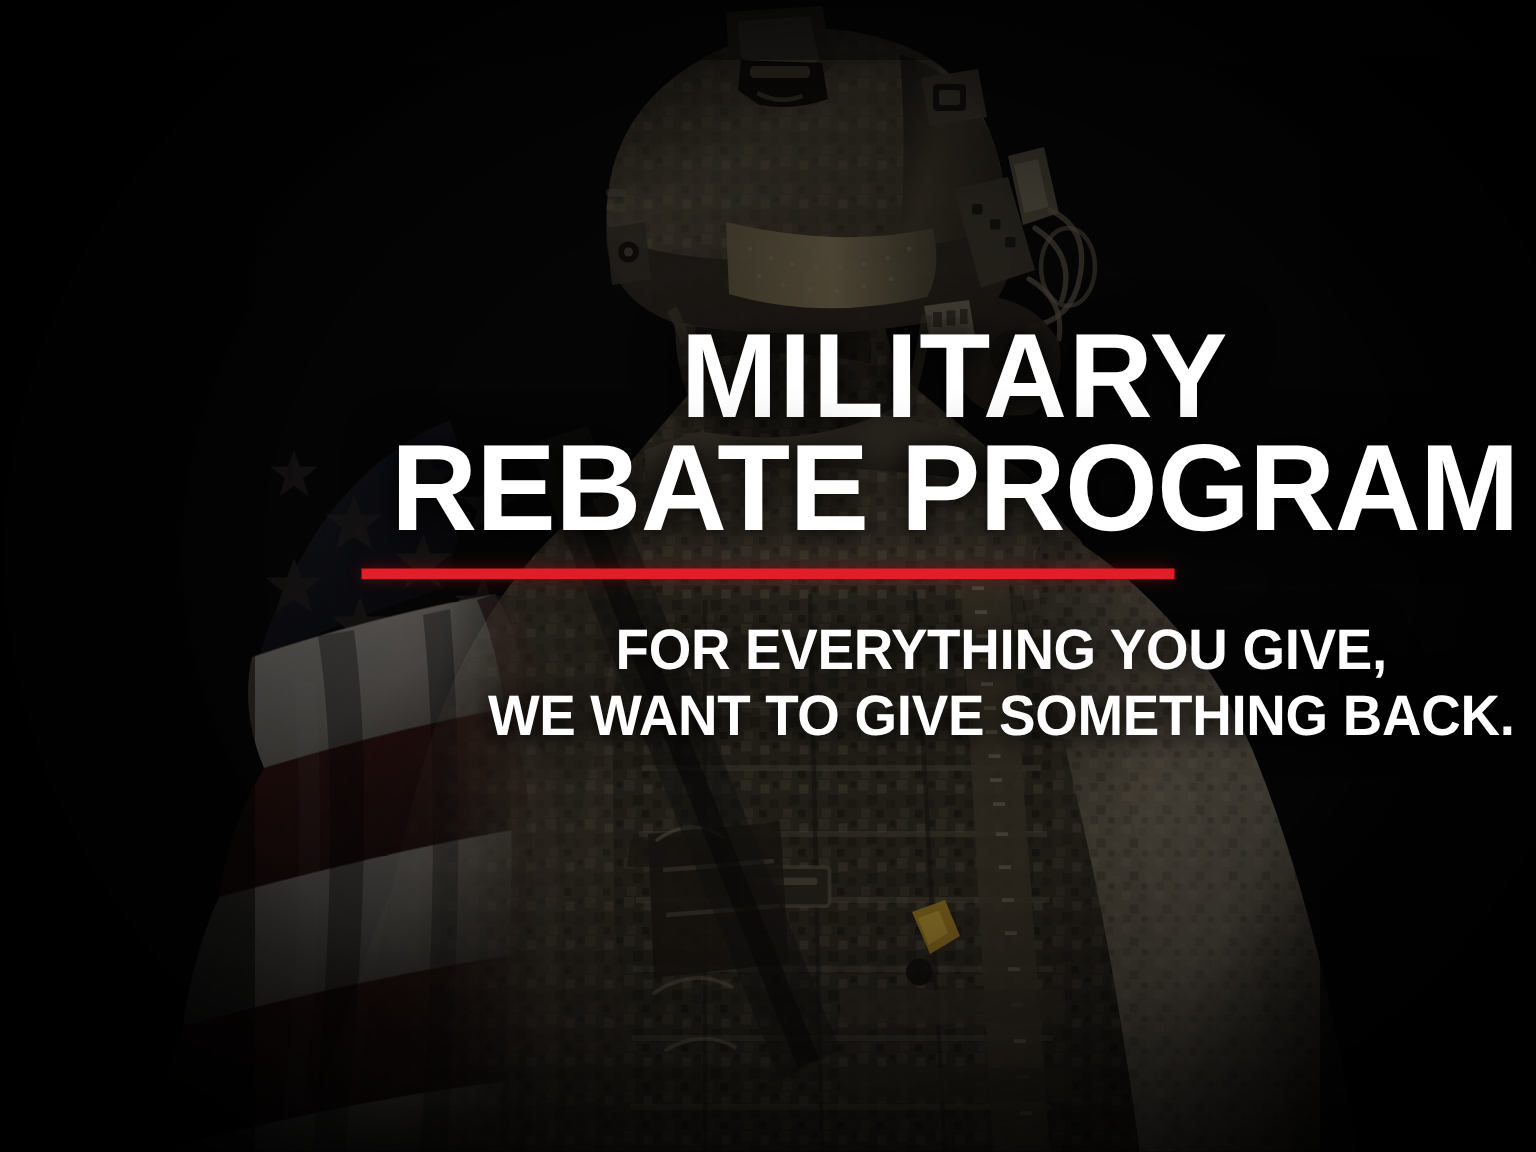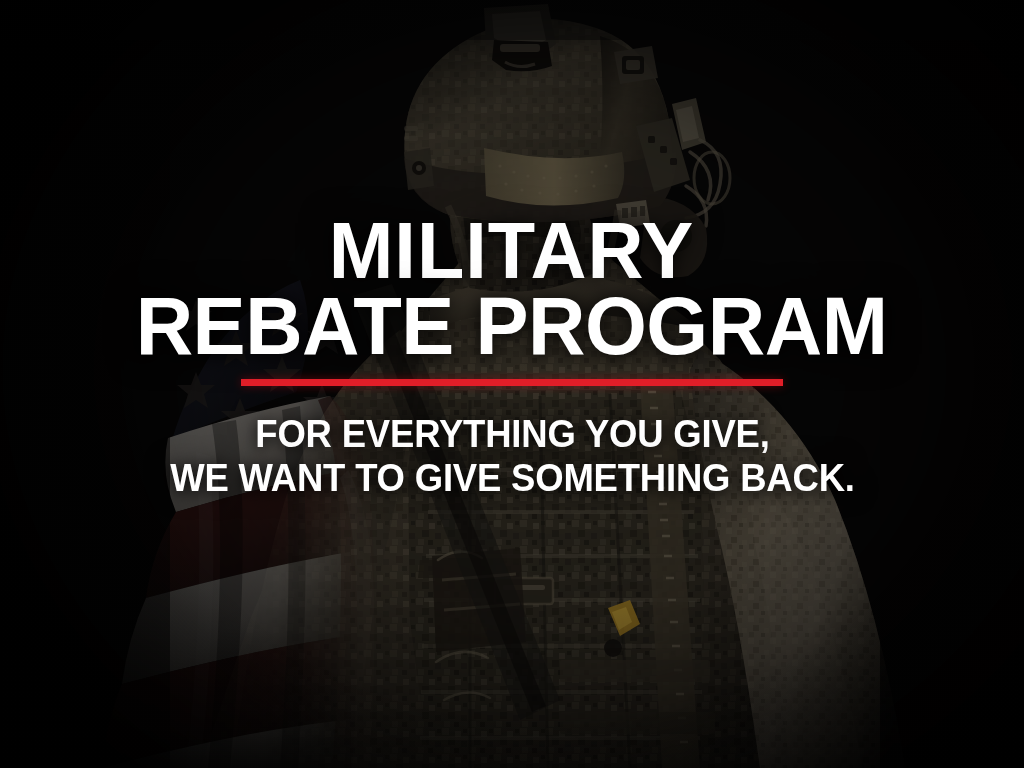--- a/index.html
+++ b/index.html
@@ -37,21 +37,21 @@
   .dim {
     position:absolute; inset:0;
     background:rgba(4,4,4,0.30);
     pointer-events:none;
   }
 
   
   .content {
     position:absolute; inset:0;
     display:flex; flex-direction:column;
-    align-items:center;
+    align-items:flex-end;
     padding-top:214px;
     z-index:6;
   }
 
   .headline {
     color:#ffffff;
     font-family:"Liberation Sans", sans-serif;
     font-weight:bold;
     font-size:80px;
     line-height:0.93;

